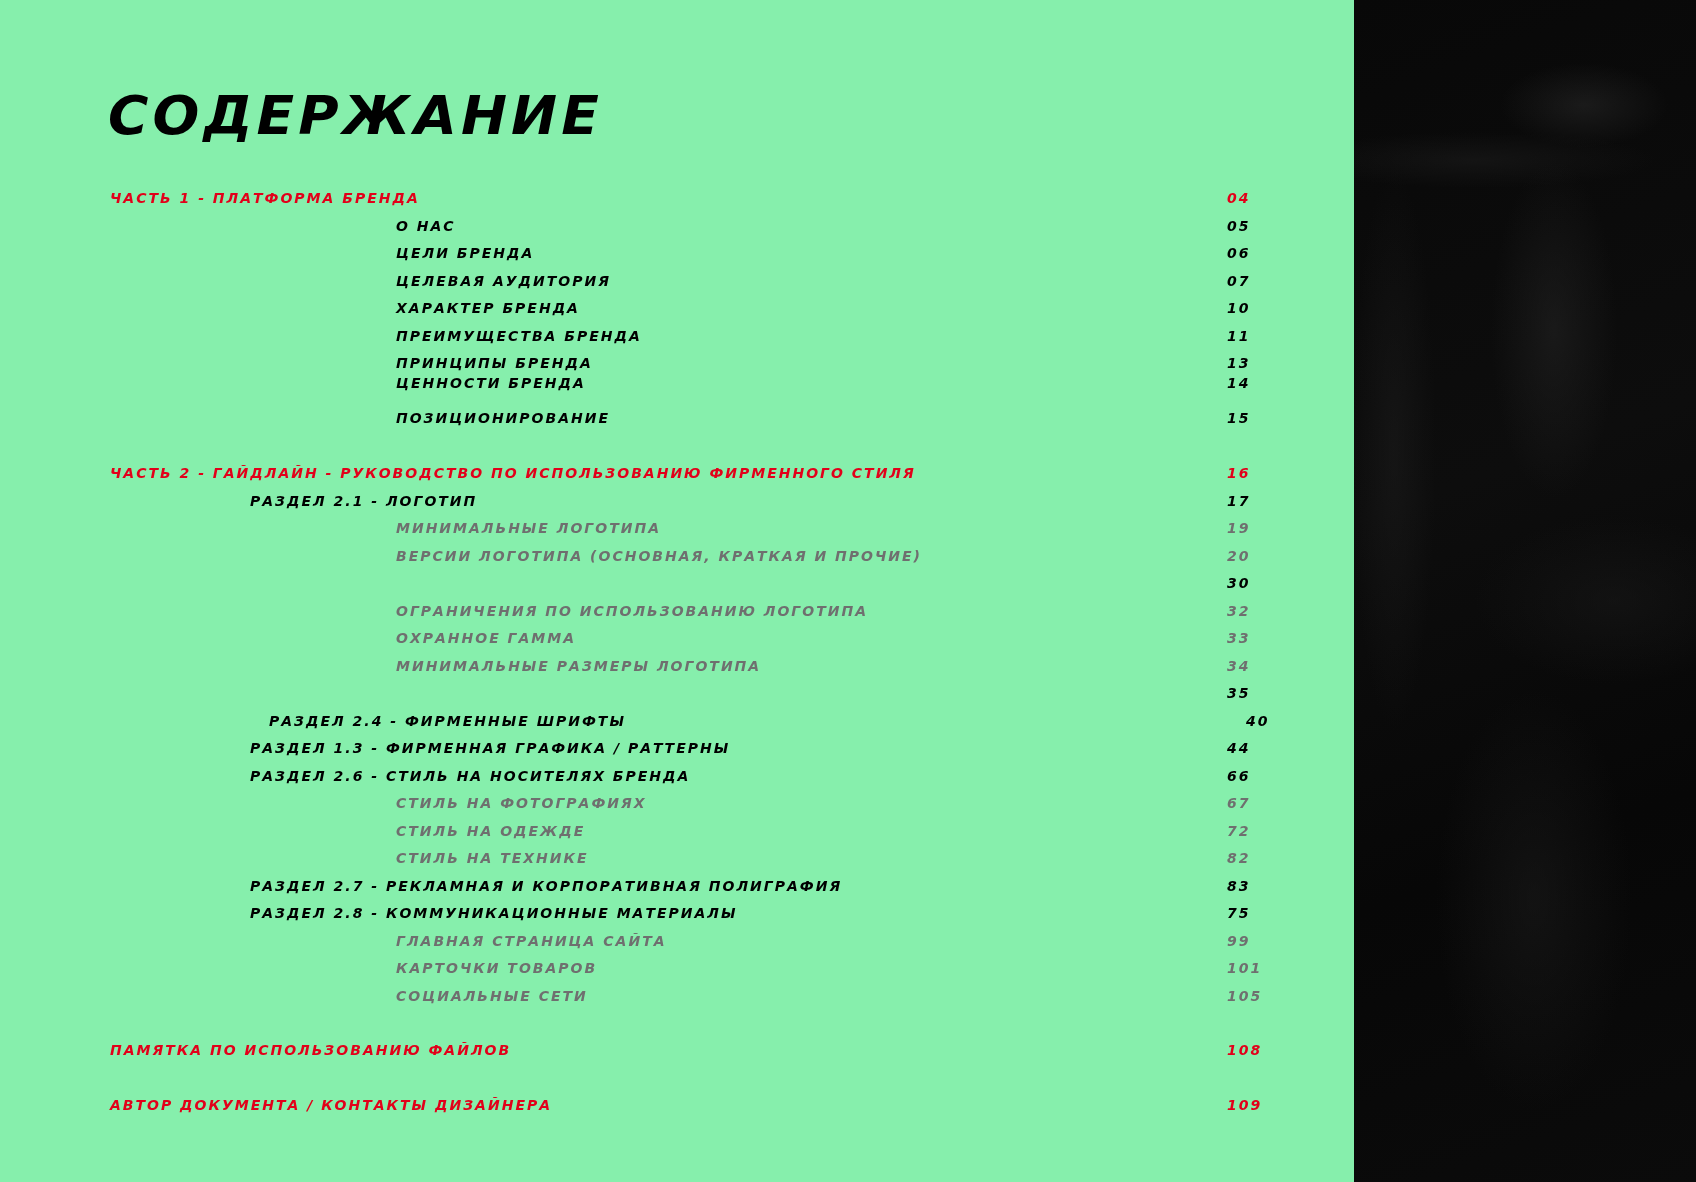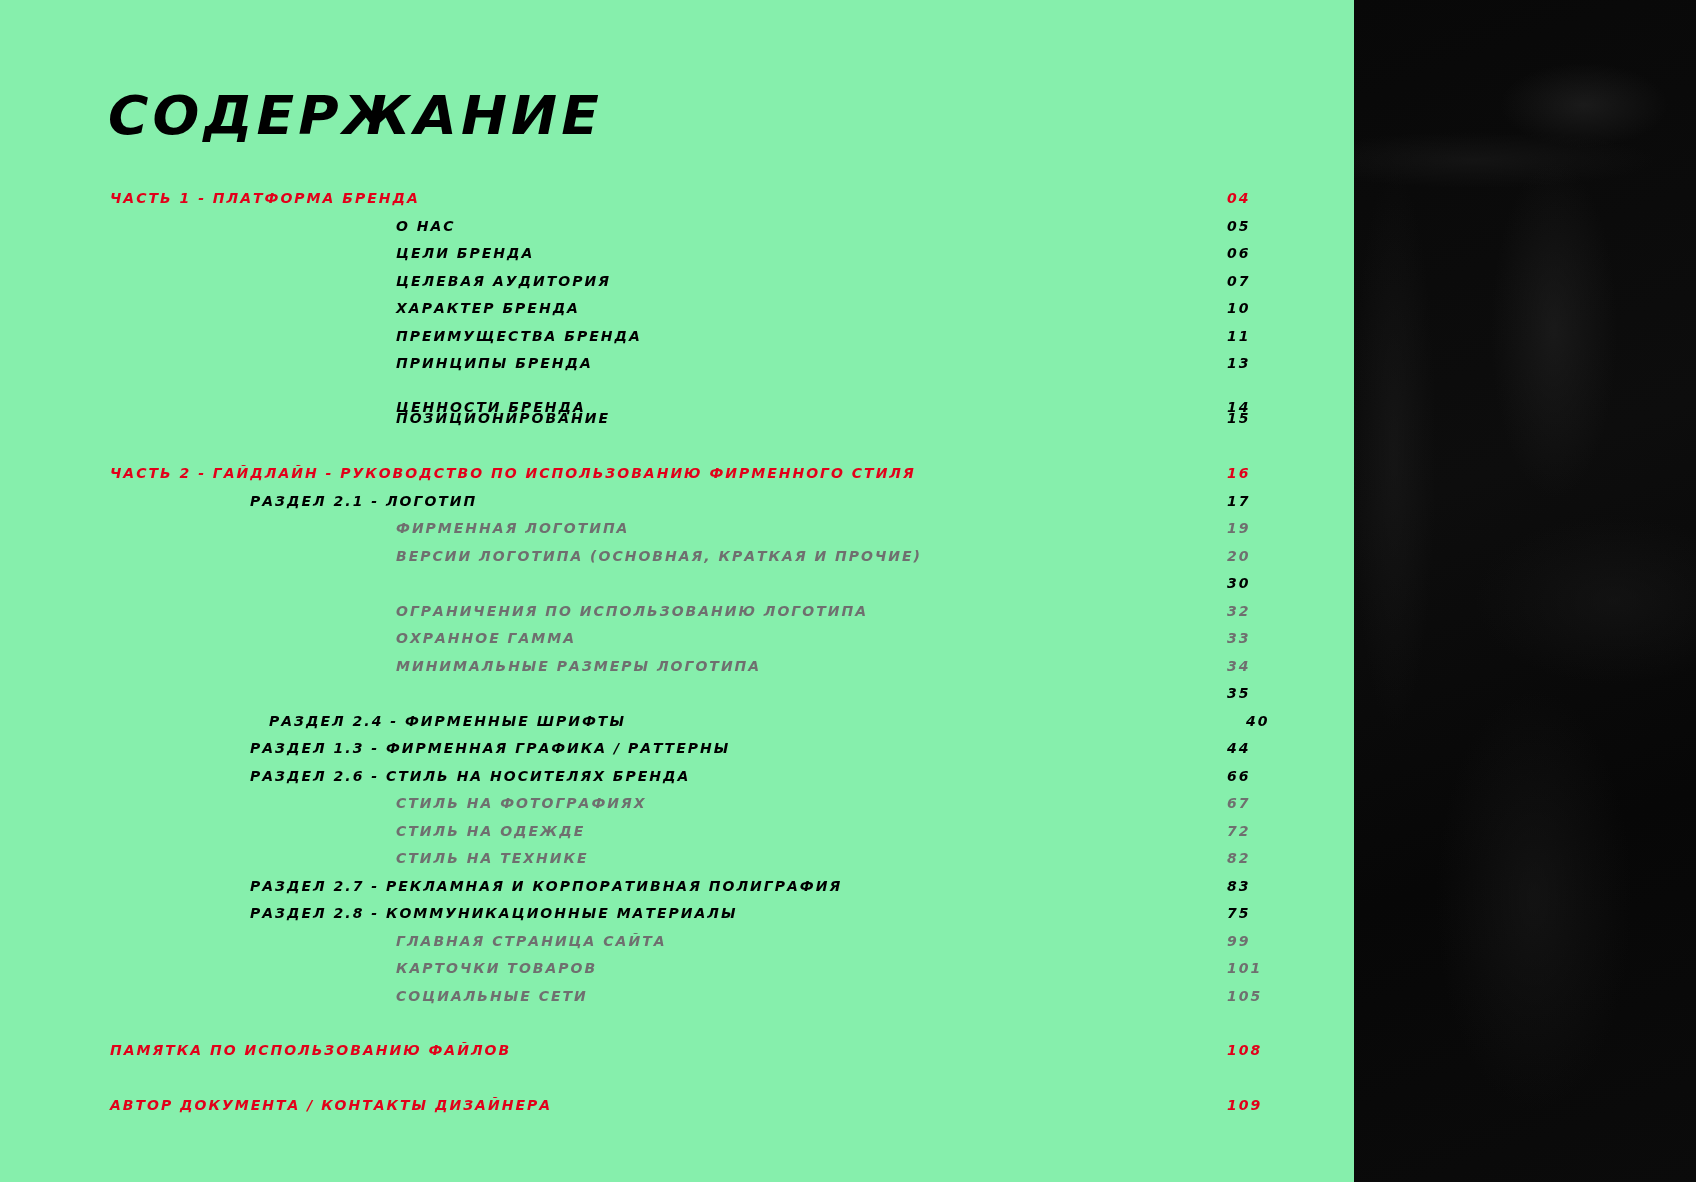--- a/index.html
+++ b/index.html
@@ -67,38 +67,38 @@
     <span class="num">10</span>
   </div>
       <div class="row lvl2 c-black" style="top: 137.5px;">
     <span class="label">ПРЕИМУЩЕСТВА БРЕНДА</span>
     <span class="num">11</span>
   </div>
       <div class="row lvl2 c-black" style="top: 165px;">
     <span class="label">ПРИНЦИПЫ БРЕНДА</span>
     <span class="num">13</span>
   </div>
-      <div class="row lvl2 c-black" style="top: 209px;">
+      <div class="row lvl2 c-black" style="top: 185px;">
     <span class="label">ЦЕННОСТИ БРЕНДА</span>
     <span class="num">14</span>
   </div>
       <div class="row lvl2 c-black" style="top: 220px;">
     <span class="label">ПОЗИЦИОНИРОВАНИЕ</span>
     <span class="num">15</span>
   </div>
       <div class="row lvl0 c-red" style="top: 275px;">
     <span class="label">ЧАСТЬ 2 - ГАЙДЛАЙН - РУКОВОДСТВО ПО ИСПОЛЬЗОВАНИЮ ФИРМЕННОГО СТИЛЯ</span>
     <span class="num">16</span>
   </div>
       <div class="row lvl1 c-black" style="top: 302.5px;">
     <span class="label">РАЗДЕЛ 2.1 - ЛОГОТИП</span>
     <span class="num">17</span>
   </div>
       <div class="row lvl2 c-gray" style="top: 330px;">
-    <span class="label">ФИРМЕННАЯ ЛОГОТИПА</span>
+    <span class="label">МИНИМАЛЬНЫЕ ЛОГОТИПА</span>
     <span class="num">19</span>
   </div>
       <div class="row lvl2 c-gray" style="top: 357.5px;">
     <span class="label">ВЕРСИИ ЛОГОТИПА (ОСНОВНАЯ, КРАТКАЯ И ПРОЧИЕ)</span>
     <span class="num">20</span>
   </div>
       <div class="row lvl1 c-black" style="top: 385px;">
     <span class="num">30</span>
   </div>
       <div class="row lvl2 c-gray" style="top: 412.5px;">

